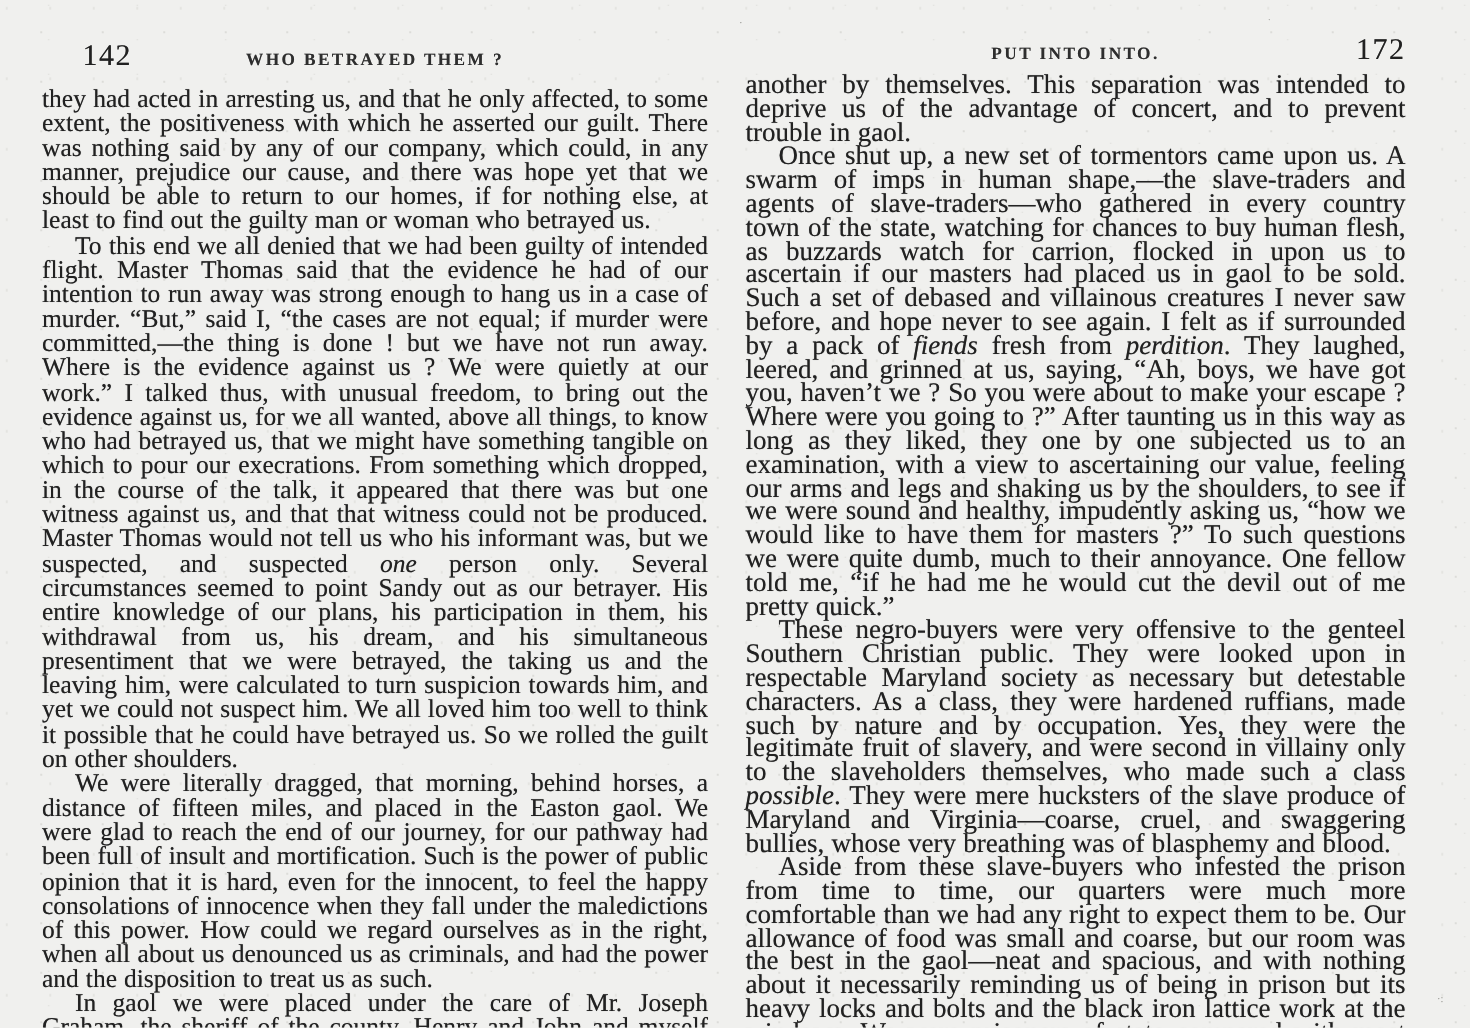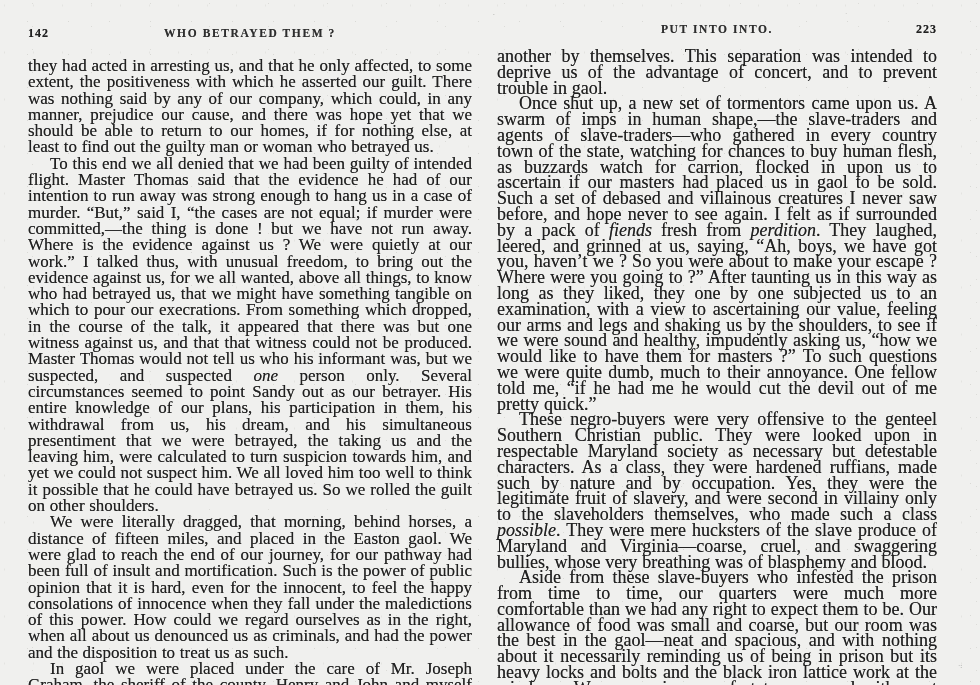--- a/index.html
+++ b/index.html
@@ -28,24 +28,25 @@
   }
   .page-left  { left: 28px;  top: 26px; width: 444px; }
   .page-right { left: 497px; top: 22px; width: 440px; }
   .page-head {
     display: grid;
     grid-template-columns: 1fr auto 1fr;
     align-items: baseline;
     height: 20px;
   }
   .page-num {
-    font-size: 12px;
-    font-weight: bold;
+    font-size: 20px;
+    font-weight: normal;
     letter-spacing: 1px;
     text-shadow: 0 0 0.4px rgba(0,0,0,0.5);
+    margin-left: 27px;
   }
   .page-head .num-left  { justify-self: start; }
   .page-head .num-right { justify-self: end; }
   .running-title {
     grid-column: 2;
     font-size: 11.5px;
     font-weight: bold;
     letter-spacing: 1.6px;
     color: #2e2e2e;
     text-shadow: 0 0 0.3px rgba(0,0,0,0.45);
@@ -88,21 +89,21 @@
         <p>To this end we all denied that we had been guilty of intended flight. Master Thomas said that the evidence he had of our intention to run away was strong enough to hang us in a case of murder. “But,” said I, “the cases are not equal; if murder were committed,—the thing is done ! but we have not run away. Where is the evidence against us ? We were quietly at our work.” I talked thus, with unusual freedom, to bring out the evidence against us, for we all wanted, above all things, to know who had betrayed us, that we might have something tangible on which to pour our execrations. From something which dropped, in the course of the talk, it appeared that there was but one witness against us, and that that witness could not be produced. Master Thomas would not tell us who his informant was, but we suspected, and suspected <i>one</i> person only. Several circumstances seemed to point Sandy out as our betrayer. His entire knowledge of our plans, his participation in them, his withdrawal from us, his dream, and his simultaneous presentiment that we were betrayed, the taking us and the leaving him, were calculated to turn suspicion towards him, and yet we could not suspect him. We all loved him too well to think it possible that he could have betrayed us. So we rolled the guilt on other shoulders.</p>
         <p>We were literally dragged, that morning, behind horses, a distance of fifteen miles, and placed in the Easton gaol. We were glad to reach the end of our journey, for our pathway had been full of insult and mortification. Such is the power of public opinion that it is hard, even for the innocent, to feel the happy consolations of innocence when they fall under the maledictions of this power. How could we regard ourselves as in the right, when all about us denounced us as criminals, and had the power and the disposition to treat us as such.</p>
         <p>In gaol we were placed under the care of Mr. Joseph Graham, the sheriff of the county. Henry and John and myself were placed in one room, and Henry Bailey and Charles Roberts in</p>
       </div>
   </section>
 
   <section class="page page-right">
     <header class="page-head">
       <span></span>
       <span class="running-title">PUT INTO INTO.</span>
-      <span class="page-num num-right">223</span>
+      <span class="page-num num-right">172</span>
     </header>
     <div class="page-body">
         <p class="no-indent">another by themselves. This separation was intended to deprive us of the advantage of concert, and to prevent trouble in gaol.</p>
         <p>Once shut up, a new set of tormentors came upon us. A swarm of imps in human shape,—the slave-traders and agents of slave-traders—who gathered in every country town of the state, watching for chances to buy human flesh, as buzzards watch for carrion, flocked in upon us to ascertain if our masters had placed us in gaol to be sold. Such a set of debased and villainous creatures I never saw before, and hope never to see again. I felt as if surrounded by a pack of <i>fiends</i> fresh from <i>perdition</i>. They laughed, leered, and grinned at us, saying, “Ah, boys, we have got you, haven’t we ? So you were about to make your escape ? Where were you going to ?” After taunting us in this way as long as they liked, they one by one subjected us to an examination, with a view to ascertaining our value, feeling our arms and legs and shaking us by the shoulders, to see if we were sound and healthy, impudently asking us, “how we would like to have them for masters ?” To such questions we were quite dumb, much to their annoyance. One fellow told me, “if he had me he would cut the devil out of me pretty quick.”</p>
         <p>These negro-buyers were very offensive to the genteel Southern Christian public. They were looked upon in respectable Maryland society as necessary but detestable characters. As a class, they were hardened ruffians, made such by nature and by occupation. Yes, they were the legitimate fruit of slavery, and were second in villainy only to the slaveholders themselves, who made such a class <i>possible</i>. They were mere hucksters of the slave produce of Maryland and Virginia—coarse, cruel, and swaggering bullies, whose very breathing was of blasphemy and blood.</p>
         <p>Aside from these slave-buyers who infested the prison from time to time, our quarters were much more comfortable than we had any right to expect them to be. Our allowance of food was small and coarse, but our room was the best in the gaol—neat and spacious, and with nothing about it necessarily reminding us of being in prison but its heavy locks and bolts and the black iron lattice work at the windows. We were prisoners of state compared with most slaves who were put into the Easton gaol. But the place was not one of contentment. Bolts, bars, and grated windows are not acceptable to freedom-loving people of any colour. The</p>
       </div>
   </section>
 
   <span class="speck" style="left:845px; top:12px;">˙</span>

